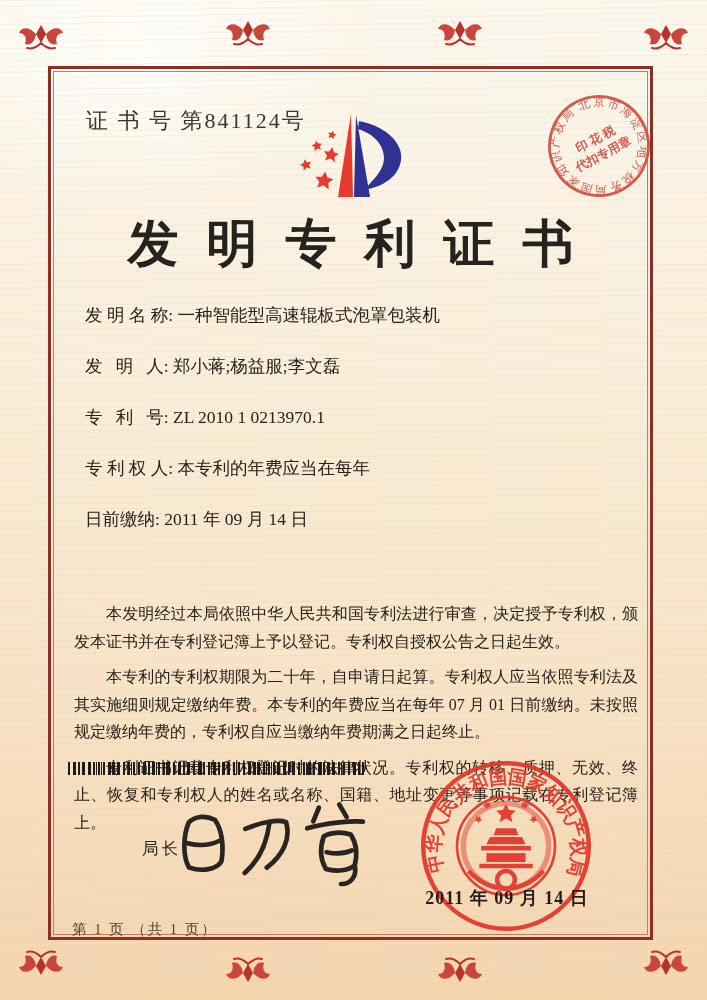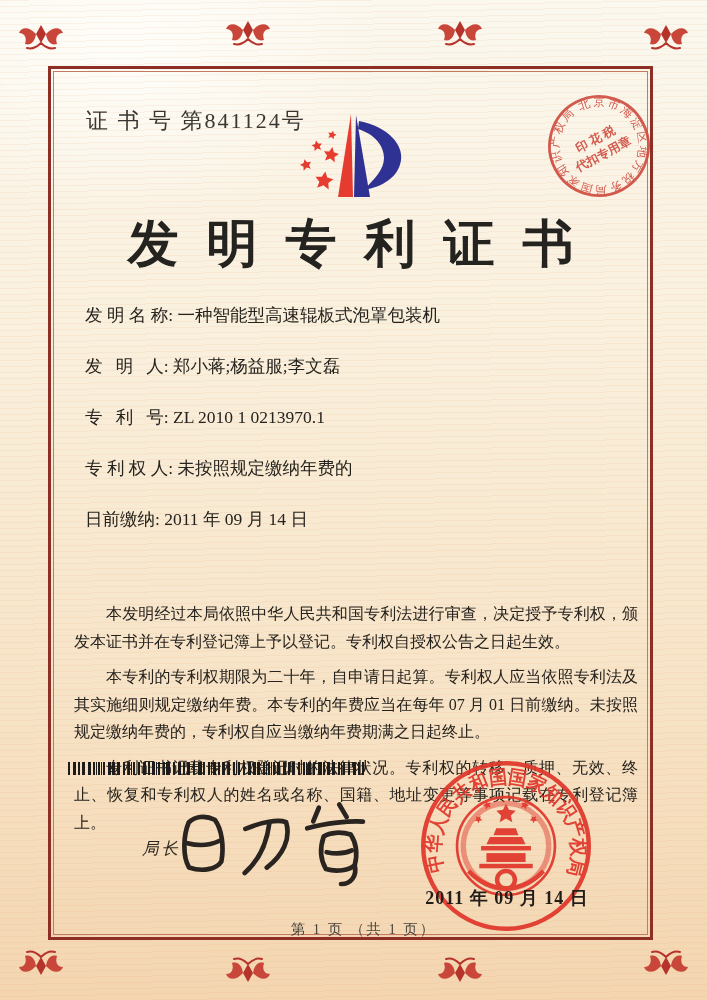--- a/index.html
+++ b/index.html
@@ -38,26 +38,26 @@
   .field-value{white-space:pre;}
   .paragraphs{left:66px;top:592px;width:580px;font-size:16px;line-height:27.5px;color:#26221d;text-align:justify;}
   .paragraphs p{margin:8px;text-indent:2em;}
   .barcode{
     left:68px;top:762px;width:296px;height:13px;
     background:
       repeating-linear-gradient(90deg,#1e1c1a 0 2px,rgba(0,0,0,0) 2px 5px),
       repeating-linear-gradient(90deg,#1e1c1a 0 1px,rgba(0,0,0,0) 1px 7px),
       repeating-linear-gradient(90deg,#1e1c1a 0 1px,rgba(0,0,0,0) 1px 11px);
   }
-  .sig-label{left:142px;top:838px;font-size:16.5px;letter-spacing:3px;color:#2c2722;font-style:italic;}
+  .sig-label{left:142px;top:838px;font-size:16.5px;letter-spacing:3px;color:#2c2722;}
   .sig-svg{left:172px;top:796px;width:215px;height:104px;}
   .sig-hidden{left:190px;top:806px;font-size:40px;opacity:0;white-space:nowrap;}
   .seal{left:417px;top:757px;width:178px;height:178px;opacity:.93;}
   .issue-date{left:412px;top:886px;width:190px;text-align:center;font-size:18px;font-weight:600;color:#221d18;white-space:pre;letter-spacing:1px;}
-  .footer{left:48px;top:920px;width:631px;text-align:center;font-size:14.5px;letter-spacing:2px;color:#4a443c;white-space:pre;}
+  .footer{left:48px;top:920px;width:631px;font-size:14.5px;letter-spacing:2px;color:#4a443c;white-space:pre;padding-left:24px;}
   svg text{font-family:"Liberation Serif","DejaVu Serif",serif;}
 </style>
 </head>
 <body>
 
 <div class="page">
 
   <svg width="0" height="0" style="position:absolute">
     <defs>
       <polygon id="star5" points="0,-10 2.94,-4.05 9.51,-3.09 4.76,1.55 6.18,8.09 0,4.5 -6.18,8.09 -4.76,1.55 -9.51,-3.09 -2.94,-4.05"></polygon>
@@ -128,21 +128,21 @@
     <div class="field-row">
       <span class="field-label">发 明 名 称: </span><span class="field-value">一种智能型高速辊板式泡罩包装机</span>
     </div>
     <div class="field-row">
       <span class="field-label">发   明   人: </span><span class="field-value">郑小蒋;杨益服;李文磊</span>
     </div>
     <div class="field-row">
       <span class="field-label">专   利   号: </span><span class="field-value">ZL 2010 1 0213970.1</span>
     </div>
     <div class="field-row">
-      <span class="field-label">专 利 权 人: </span><span class="field-value">未按照规定缴纳年费的</span>
+      <span class="field-label">专 利 权 人: </span><span class="field-value">本专利的年费应当在每年</span>
     </div>
     <div class="field-row">
       <span class="field-label">日前缴纳: </span><span class="field-value">2011 年 09 月 14 日</span>
     </div>
   </div>
 
   <div class="abs paragraphs">
     <p>本发明经过本局依照中华人民共和国专利法进行审查，决定授予专利权，颁发本证书并在专利登记簿上予以登记。专利权自授权公告之日起生效。</p>
     <p>本专利的专利权期限为二十年，自申请日起算。专利权人应当依照专利法及其实施细则规定缴纳年费。本专利的年费应当在每年 07 月 01 日前缴纳。未按照规定缴纳年费的，专利权自应当缴纳年费期满之日起终止。</p>
     <p>专利证书记载专利权登记时的法律状况。专利权的转移、质押、无效、终止、恢复和专利权人的姓名或名称、国籍、地址变更等事项记载在专利登记簿上。</p>

